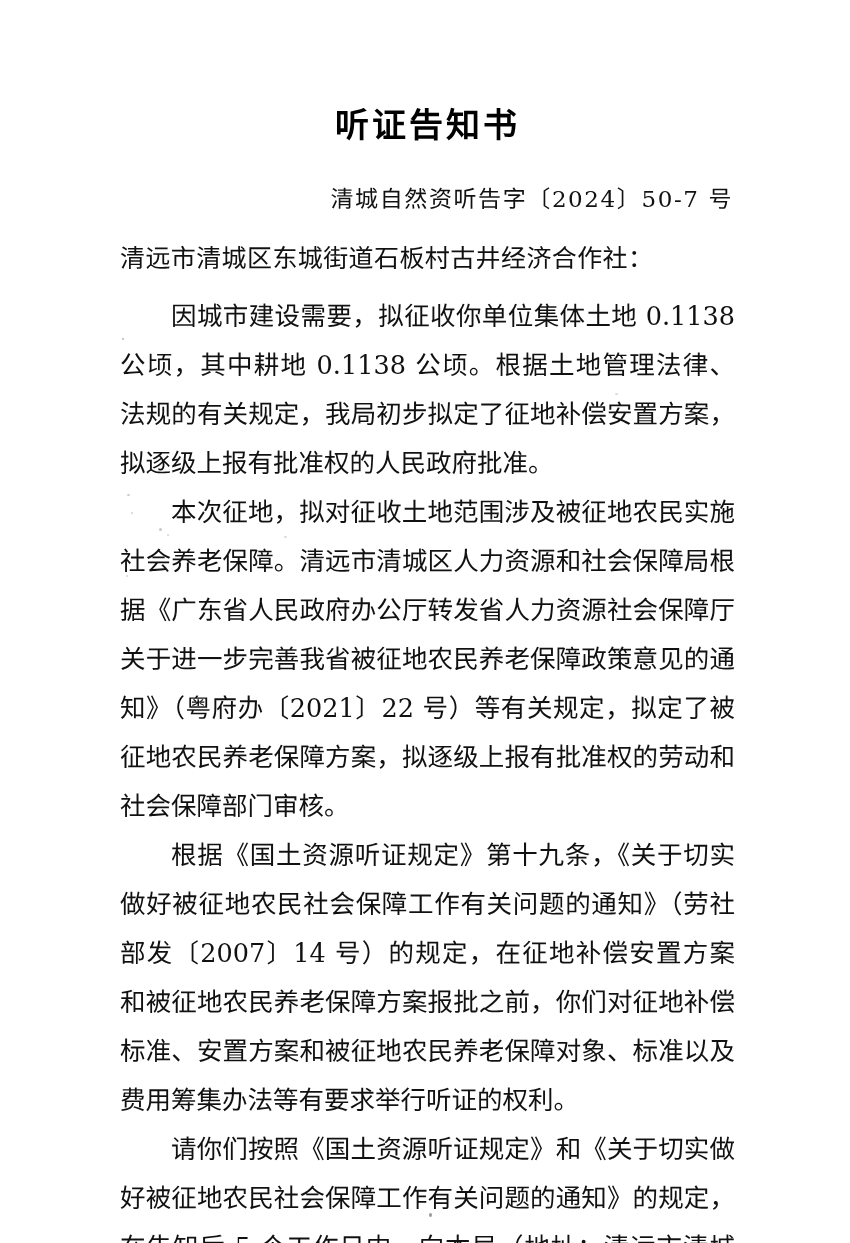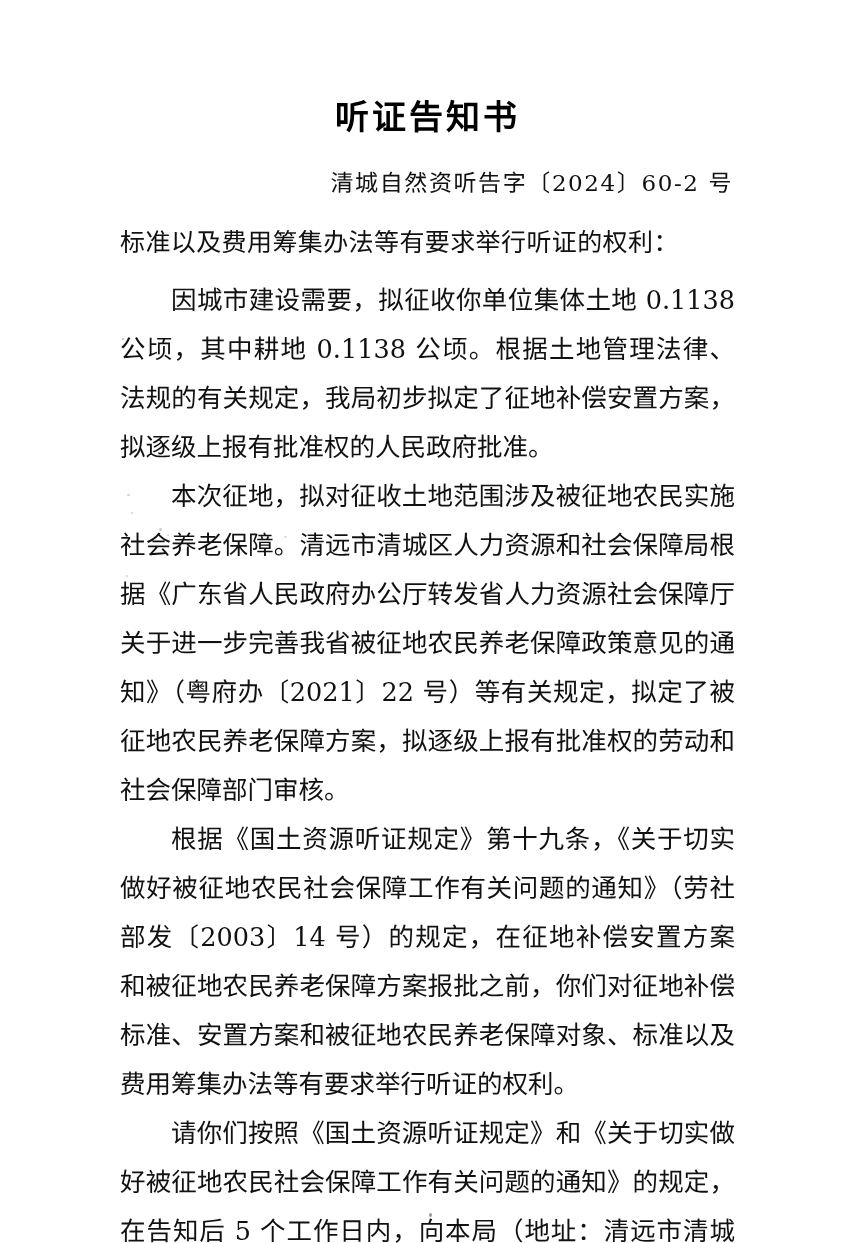--- a/index.html
+++ b/index.html
@@ -28,21 +28,21 @@
   
   .content {
     position: absolute;
     left: 120px;
     top: 0;
     width: 615px;
   }
 
   
   .doc-title {
-    margin: 0;
+    margin: 8px;
     padding-top: 96px;
     font-family: "DejaVu Sans", "Liberation Sans", sans-serif;
     font-weight: 700;
     font-size: 34px;
     line-height: 1.25;
     letter-spacing: 3px;
     text-align: center;
     color: #000000;
     white-space: nowrap;
   }
@@ -109,28 +109,28 @@
 </style>
 </head>
 <body>
 
 <div class="page">
 
   <div class="content">
 
     <h1 class="doc-title">听证告知书</h1>
 
-    <p class="doc-number">清城自然资听告字〔2024〕60-2 号</p>
+    <p class="doc-number">清城自然资听告字〔2024〕50-7 号</p>
 
-    <p class="addressee">标准以及费用筹集办法等有要求举行听证的权利：</p>
+    <p class="addressee">清远市清城区东城街道石板村古井经济合作社：</p>
 
     <div class="body-block">
       <p class="para">因城市建设需要，拟征收你单位集体土地 0.1138 公顷，其中耕地 0.1138 公顷。根据土地管理法律、法规的有关规定，我局初步拟定了征地补偿安置方案，拟逐级上报有批准权的人民政府批准。</p>
       <p class="para">本次征地，拟对征收土地范围涉及被征地农民实施社会养老保障。清远市清城区人力资源和社会保障局根据《广东省人民政府办公厅转发省人力资源社会保障厅关于进一步完善我省被征地农民养老保障政策意见的通知》（粤府办〔2021〕22 号）等有关规定，拟定了被征地农民养老保障方案，拟逐级上报有批准权的劳动和社会保障部门审核。</p>
-      <p class="para">根据《国土资源听证规定》第十九条，《关于切实做好被征地农民社会保障工作有关问题的通知》（劳社部发〔2003〕14 号）的规定，在征地补偿安置方案和被征地农民养老保障方案报批之前，你们对征地补偿标准、安置方案和被征地农民养老保障对象、标准以及费用筹集办法等有要求举行听证的权利。</p>
+      <p class="para">根据《国土资源听证规定》第十九条，《关于切实做好被征地农民社会保障工作有关问题的通知》（劳社部发〔2007〕14 号）的规定，在征地补偿安置方案和被征地农民养老保障方案报批之前，你们对征地补偿标准、安置方案和被征地农民养老保障对象、标准以及费用筹集办法等有要求举行听证的权利。</p>
       <p class="para">请你们按照《国土资源听证规定》和《关于切实做好被征地农民社会保障工作有关问题的通知》的规定，在告知后 5 个工作日内，向本局（地址：清远市清城区广清大道 179</p>
     </div>
 
   </div>
 
   <span class="speckle sp1"></span>
   <span class="speckle sp2"></span>
   <span class="speckle sp3"></span>
   <span class="speckle sp4"></span>
   <span class="speckle sp5"></span>

